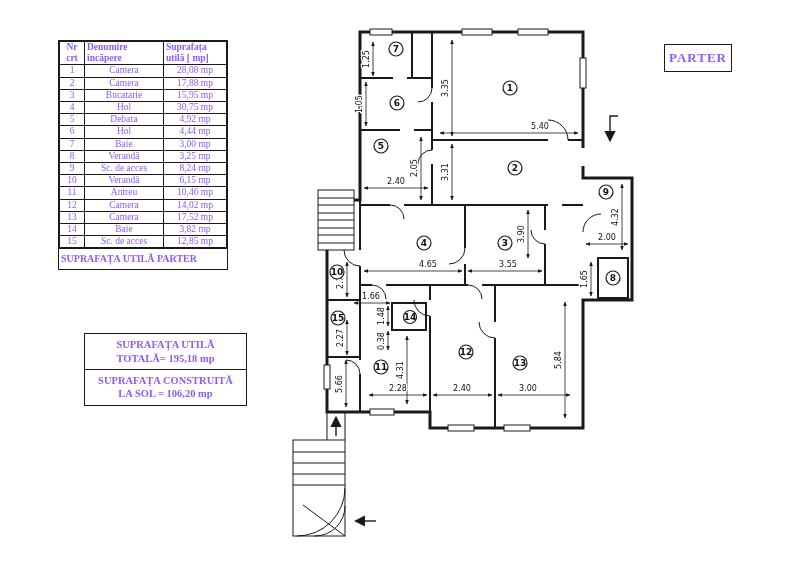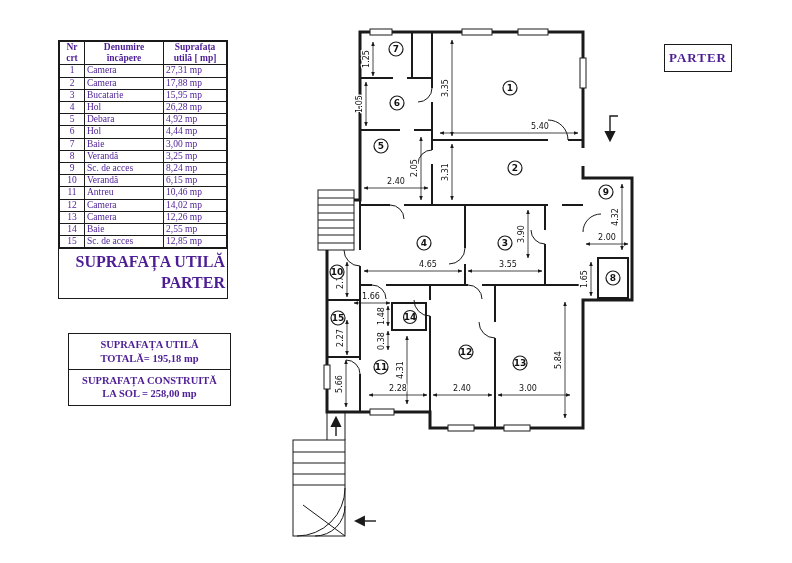--- a/index.html
+++ b/index.html
@@ -1,28 +1,28 @@
 <!DOCTYPE html>
 <html><head>
 <meta charset="utf-8">
 <style>
   html,body{margin:0;padding:0;background:#e8e8e8;}
   .page{position:relative;width:792px;height:563px;background:#ffffff;overflow:hidden;
-        font-family:"Liberation Serif",serif;color:#4c1d95;}
+        font-family:"Liberation Serif",serif;color:#8b5cf6;}
   
   .table-panel{position:absolute;left:58px;top:40px;width:168px;border:1.6px solid #1a1a1a;background:#fff;}
   .table-panel table{border-collapse:collapse;width:100%;font-size:9.5px;}
-  .table-panel th,.table-panel td{border:1px solid #1a1a1a;padding:0 2px;line-height:1.18;vertical-align:top;}
-  .table-panel th{font-weight:bold;text-align:center;font-size:9.5px;}
+  .table-panel th,.table-panel td{border:1px solid #1a1a1a;padding:0 2px;line-height:1.18;vertical-align:top;text-align:center;}
+  .table-panel th{font-weight:bold;text-align:left;font-size:9.5px;}
   .table-panel th.c1,.table-panel td.nr{width:20px;text-align:center;}
   .table-panel td.area{width:58px;}
-  .table-footer{border-top:1px solid #1a1a1a;padding:3px 2px 4px;text-align:right;
-                font-weight:bold;font-size:16px;line-height:1.3;}
+  .table-footer{border-top:1px solid #1a1a1a;padding:3px 2px 4px;text-align:left;
+                font-weight:bold;font-size:10px;line-height:1.3;}
   
-  .totals-panel{position:absolute;left:48px;top:333px;width:163px;padding-left:20px;}
+  .totals-panel{position:absolute;left:64px;top:333px;width:163px;padding-left:20px;}
   .totals-box{border:1.6px solid #1a1a1a;text-align:center;font-weight:bold;font-size:10.5px;
               line-height:1.3;padding:4px 2px;background:#fff;}
   .totals-box + .totals-box{margin-top:-1.6px;}
   
   .parter-box{position:absolute;left:664px;top:44px;width:66px;height:26px;border:1.7px solid #1a1a1a;
               display:flex;align-items:center;justify-content:center;font-weight:bold;font-size:13px;
               letter-spacing:1px;background:#fff;}
   
   svg.plan{position:absolute;left:0;top:0;}
   .ext{fill:none;stroke:#1a1a1a;stroke-width:3;}
@@ -56,36 +56,36 @@
           <th>
             <div>Suprafața</div>
             <div>utilă [ mp]</div>
           </th>
         </tr>
       </thead>
       <tbody>
         <tr>
             <td class="nr">1</td>
             <td>Camera</td>
-            <td class="area">27,31 mp</td>
+            <td class="area">28,08 mp</td>
           </tr>
         <tr>
             <td class="nr">2</td>
             <td>Camera</td>
             <td class="area">17,88 mp</td>
           </tr>
         <tr>
             <td class="nr">3</td>
             <td>Bucatarie</td>
             <td class="area">15,95 mp</td>
           </tr>
         <tr>
             <td class="nr">4</td>
             <td>Hol</td>
-            <td class="area">26,28 mp</td>
+            <td class="area">30,75 mp</td>
           </tr>
         <tr>
             <td class="nr">5</td>
             <td>Debara</td>
             <td class="area">4,92 mp</td>
           </tr>
         <tr>
             <td class="nr">6</td>
             <td>Hol</td>
             <td class="area">4,44 mp</td>
@@ -116,47 +116,47 @@
             <td class="area">10,46 mp</td>
           </tr>
         <tr>
             <td class="nr">12</td>
             <td>Camera</td>
             <td class="area">14,02 mp</td>
           </tr>
         <tr>
             <td class="nr">13</td>
             <td>Camera</td>
-            <td class="area">12,26 mp</td>
+            <td class="area">17,52 mp</td>
           </tr>
         <tr>
             <td class="nr">14</td>
             <td>Baie</td>
-            <td class="area">2,55 mp</td>
+            <td class="area">3,82 mp</td>
           </tr>
         <tr>
             <td class="nr">15</td>
             <td>Sc. de acces</td>
             <td class="area">12,85 mp</td>
           </tr>
       </tbody>
     </table>
     <div class="table-footer">
       <div>SUPRAFAȚA UTILĂ PARTER</div>
     </div>
   </div>
 
   <div class="totals-panel">
     <div class="totals-box">
       <div>SUPRAFAȚA UTILĂ</div>
       <div>TOTALĂ= 195,18 mp</div>
     </div>
     <div class="totals-box">
       <div>SUPRAFAȚA CONSTRUITĂ</div>
-      <div>LA SOL = 258,00 mp</div>
+      <div>LA SOL = 106,20 mp</div>
     </div>
   </div>
 
   <div class="parter-box">PARTER</div>
 
   <svg class="plan" width="792" height="563" viewBox="0 0 792 563">
     <defs>
       <marker id="da" viewBox="0 0 10 10" refX="9" refY="5" markerWidth="6" markerHeight="6" orient="auto-start-reverse">
         <path d="M0,1 L10,5 L0,9 z" fill="#1a1a1a"></path>
       </marker>

